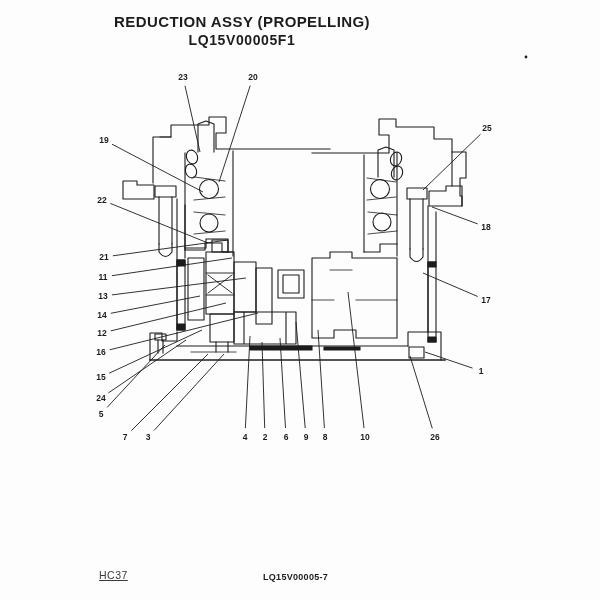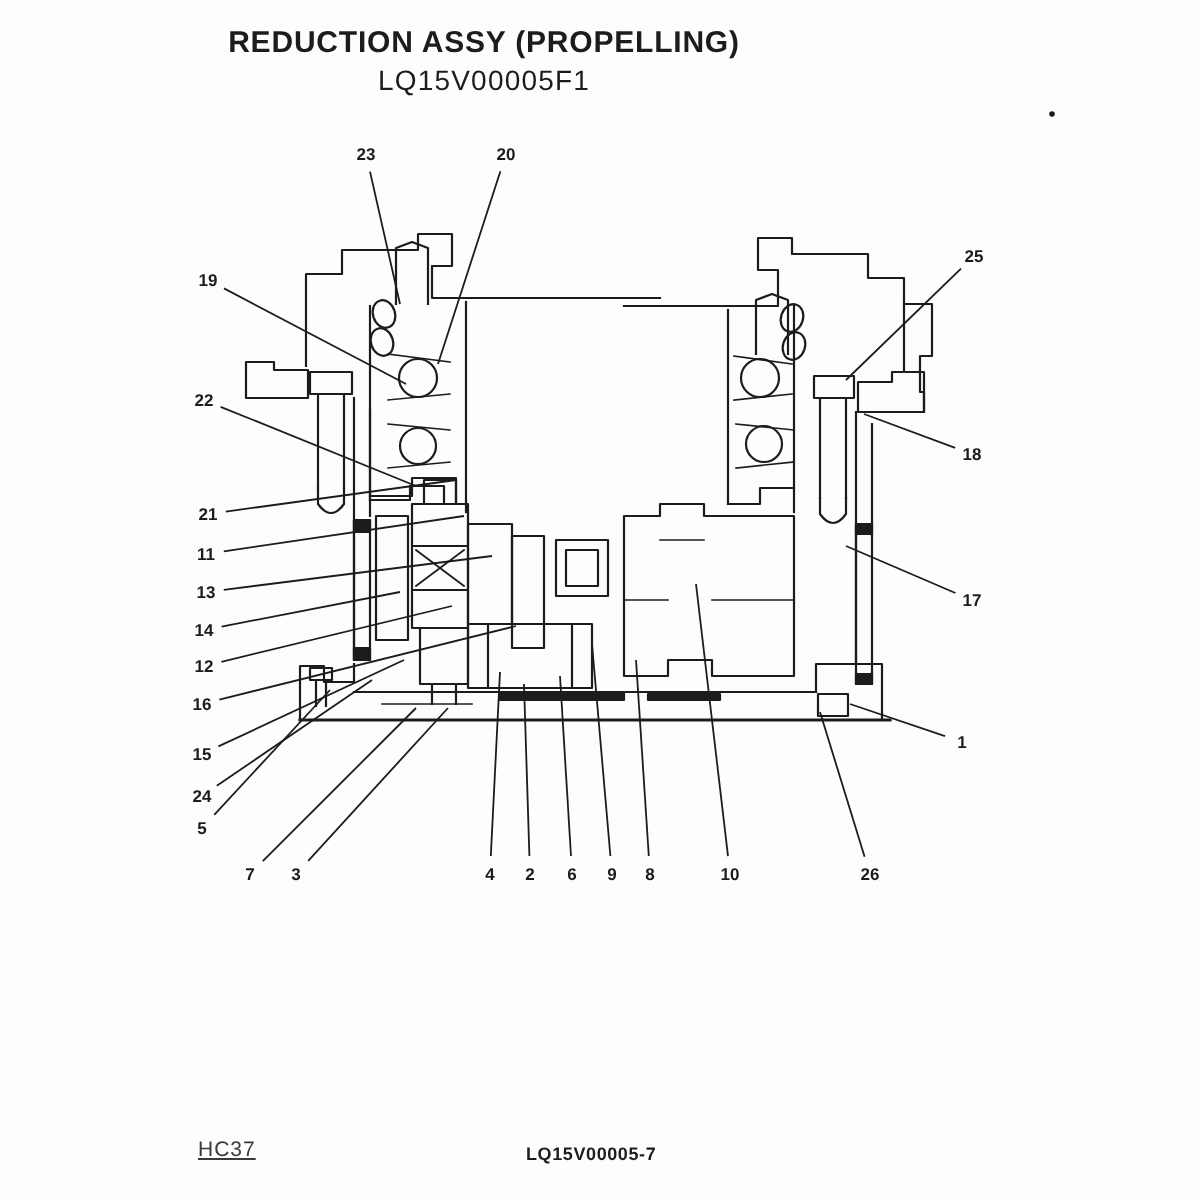--- a/index.html
+++ b/index.html
@@ -5,21 +5,21 @@
   :root { --ink: #1c1c1c; --paper: #fdfdfd; }
   html, body { margin: 0; padding: 0; }
   body {
     width: 600px; height: 600px; position: relative; overflow: hidden;
     background: var(--paper); color: var(--ink);
     font-family: "Liberation Sans", sans-serif;
   }
   .page { position: absolute; inset: 0; }
   .title-block { position: absolute; top: 13px; left: 0; width: 484px; text-align: center; line-height: 1.25; }
   .title-line1 { font-size: 15px; font-weight: bold; letter-spacing: 0.4px; }
-  .title-line2 { font-size: 14px; font-weight: normal; letter-spacing: 0.6px; }
+  .title-line2 { font-size: 14px; font-weight: bold; letter-spacing: 0.6px; }
   svg.diagram { position: absolute; left: 0; top: 0; }
   .callout-label { font-family: "Liberation Sans", sans-serif; font-size: 8.5px; font-weight: bold; fill: currentColor; }
   .footer-left  { position: absolute; left: 99px;  top: 569px; font-size: 10.5px; letter-spacing: 0.5px; color: #3a3a3a; text-decoration: underline; }
   .footer-center{ position: absolute; left: 263px; top: 572px; font-size: 9px; font-weight: bold; letter-spacing: 0.3px; }
 </style>
 </head>
 <body>
 
 <div class="page">
 

